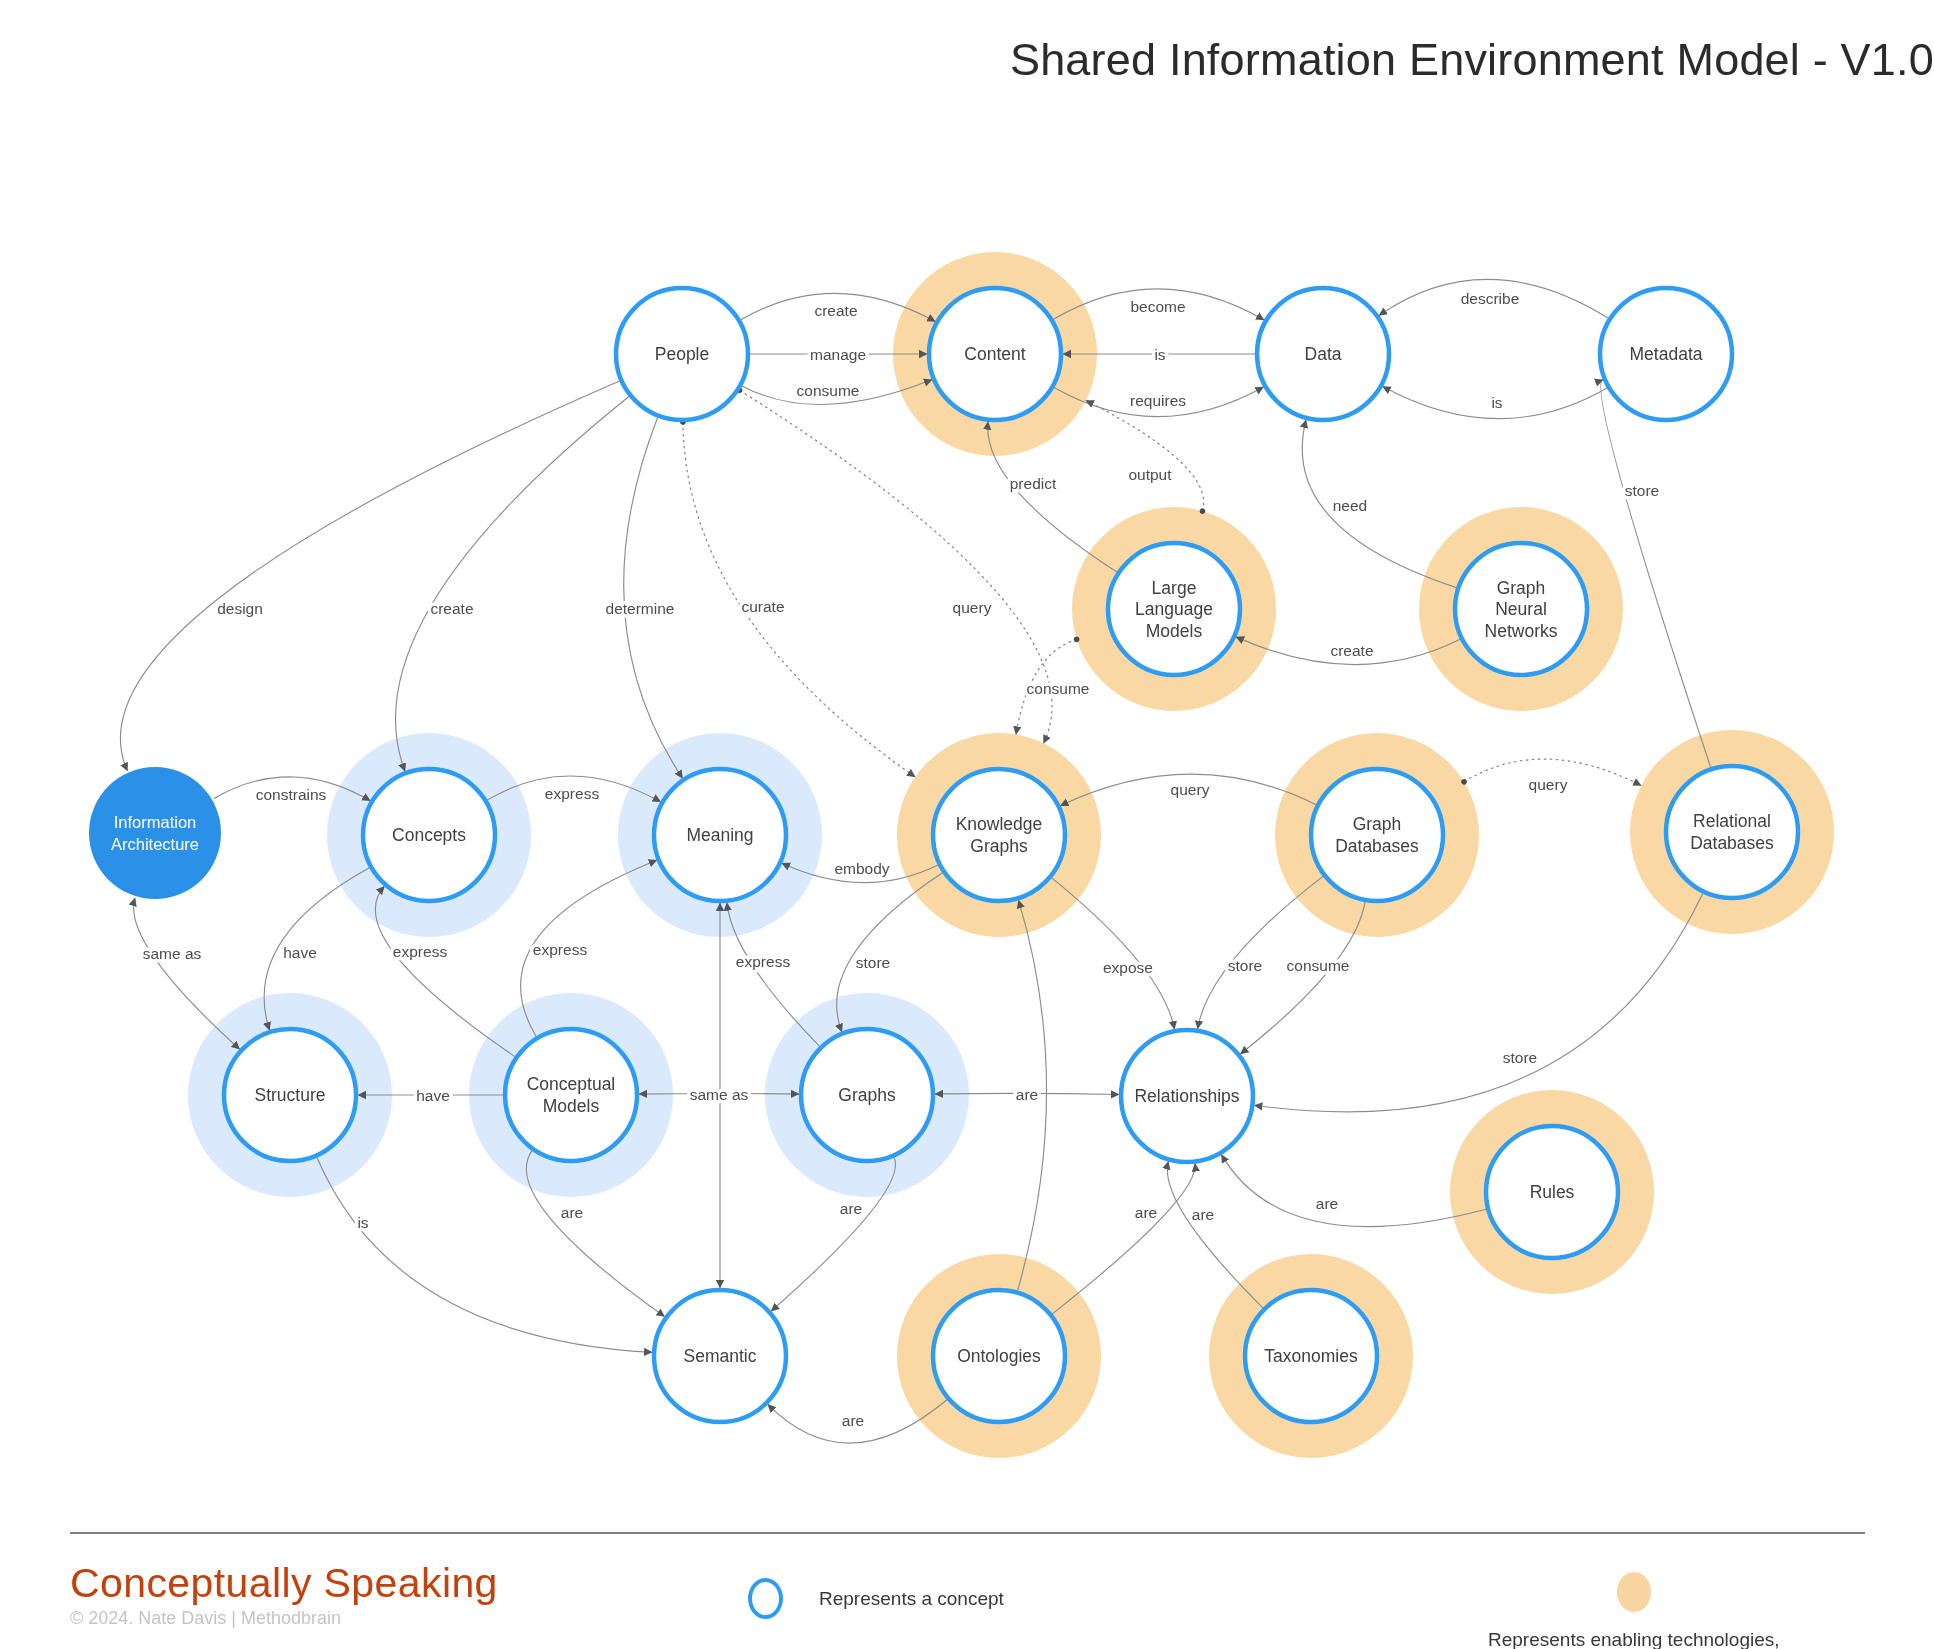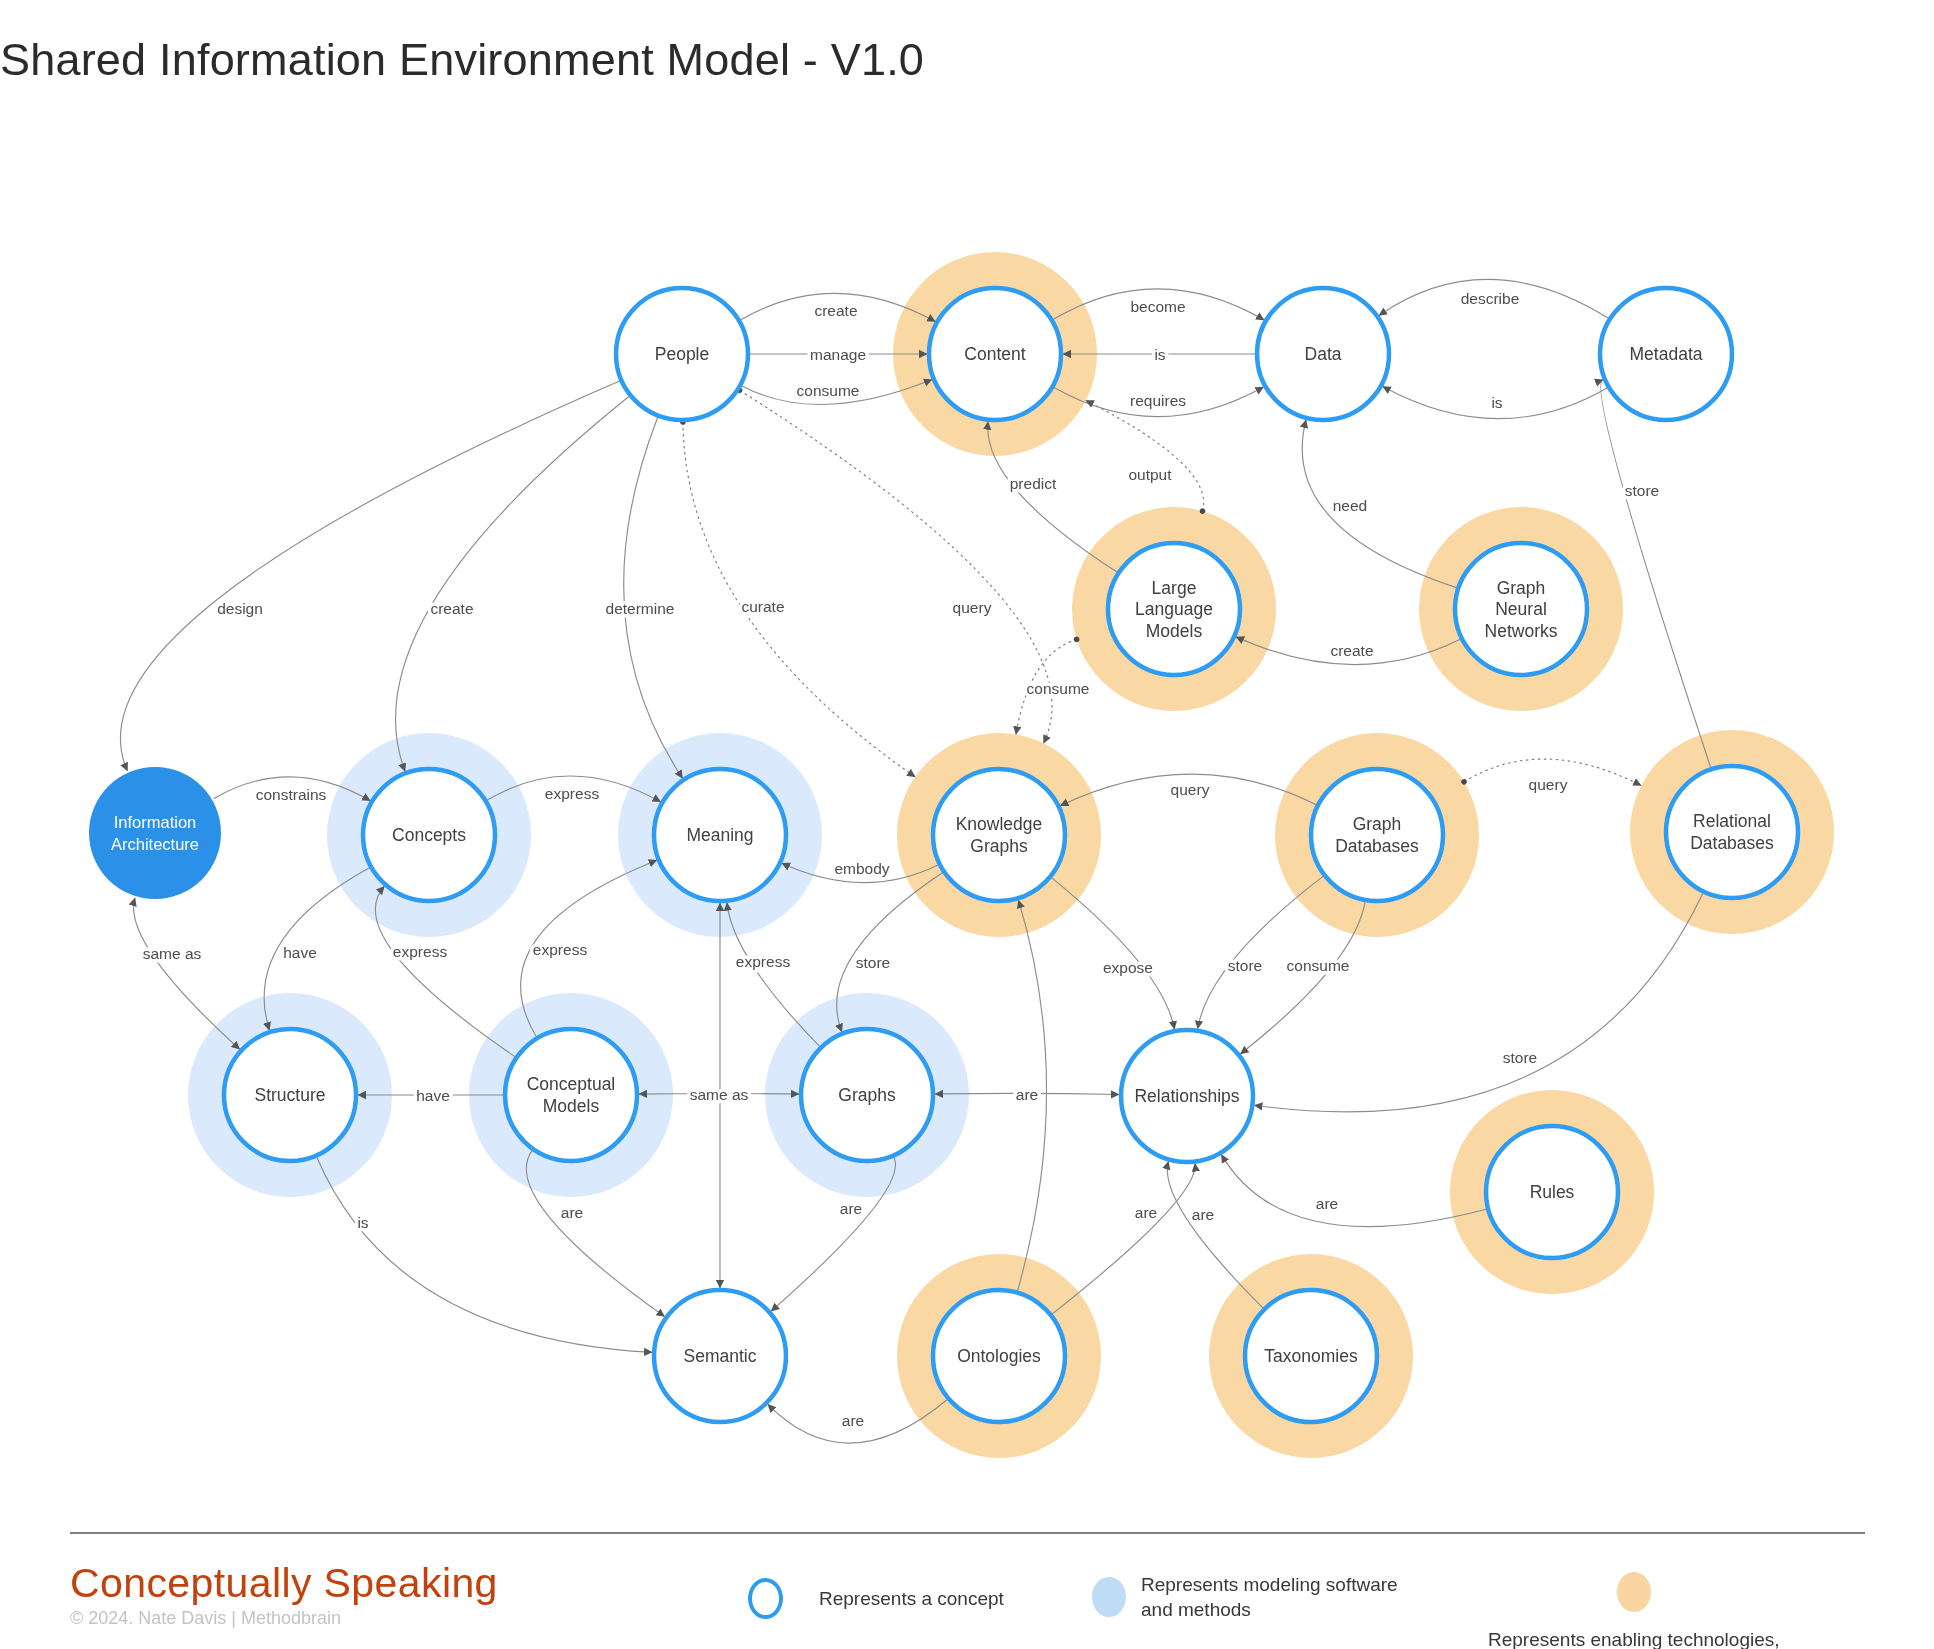--- a/index.html
+++ b/index.html
@@ -1,19 +1,19 @@
 <!DOCTYPE html>
 <html><head>
 <meta charset="utf-8">
 <style>
   html,body{margin:0;padding:0;background:#ffffff;}
   body{width:1934px;height:1649px;position:relative;overflow:hidden;
        font-family:"Liberation Sans","DejaVu Sans",sans-serif;}
   .stage{position:absolute;inset:0;background:#fff;}
-  h1.title{position:absolute;top:34px;left:0;width:100%;margin:0;text-align:left;
+  h1.title{position:absolute;top:34px;left:0;width:100%;margin:0;text-align:right;
        font-size:45px;font-weight:500;color:#2b2b2b;letter-spacing:0.2px;}
   #diagram{position:absolute;left:0;top:0;}
   .divider{position:absolute;left:70px;top:1532px;width:1795px;border-top:2px solid #7f7f7f;}
   .brand{position:absolute;left:70px;top:1560px;font-size:41px;color:#c2410c;letter-spacing:0.4px;}
   .copyright{position:absolute;left:70px;top:1608px;font-size:18px;color:#c4c4c4;}
   .legend-item{position:absolute;display:flex;align-items:center;gap:15px;}
   .legend-text{font-size:19px;color:#383838;line-height:25px;}
   .sw{flex:0 0 auto;border-radius:50%;}
   .sw-concept{width:27px;height:33px;border:4px solid #2e9cf3;background:#fff;}
   .sw-modeling{width:34px;height:40px;background:#bedcf6;}
@@ -238,27 +238,20 @@
   </svg>
 
   <div class="divider"></div>
   <div class="brand">Conceptually Speaking</div>
   <div class="copyright">© 2024. Nate Davis | Methodbrain</div>
 
   <div class="legend-item" style="left:748px;top:1578px;gap:36px;">
     <span class="sw sw-concept"></span>
     <span class="legend-text">Represents a concept</span>
   </div>
-  <div class="legend-item" style="left:1092px;top:1572px;">
-    <span class="sw sw-modeling"></span>
-    <span class="legend-text">
-      <div>Represents modeling software</div>
-      <div>and methods</div>
-    </span>
-  </div>
   <div class="legend-item" style="left:1488px;top:1572px;flex-direction:column;">
     <span class="sw sw-enabling"></span>
     <span class="legend-text">
       <div>Represents enabling technologies,</div>
       <div>services, and consume</div>
     </span>
   </div>
 </div>
 
 </body></html>

